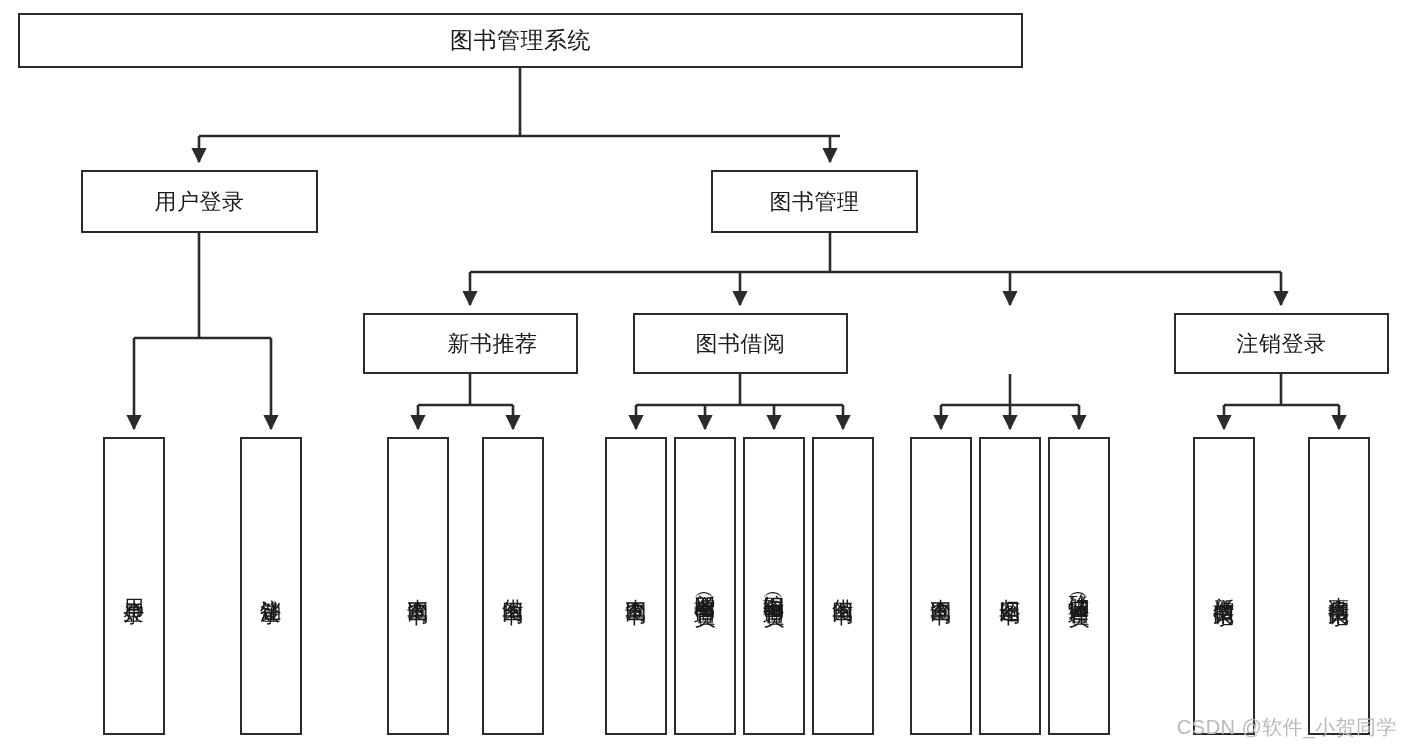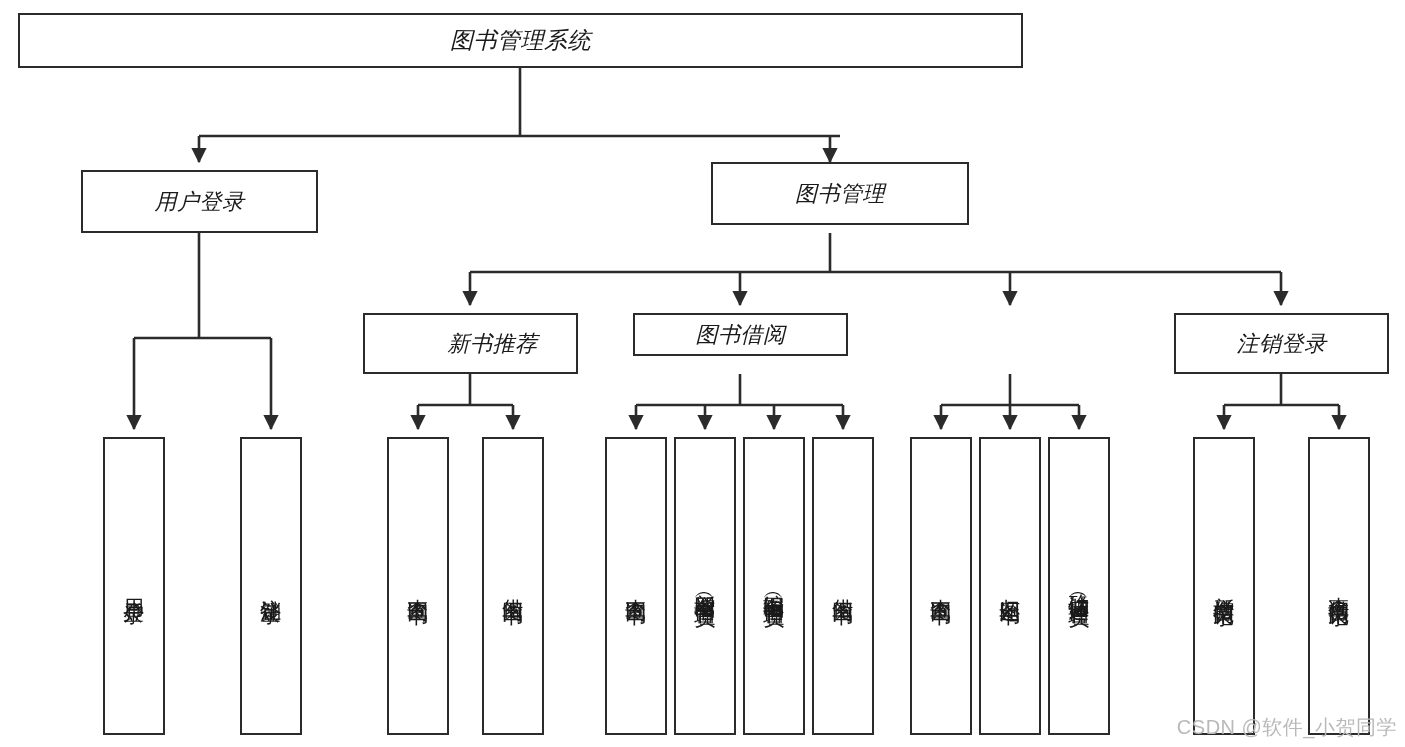--- a/index.html
+++ b/index.html
@@ -40,21 +40,20 @@
   .node .node-label {
     display: block;
     text-align: center;
     line-height: 1.18;
     letter-spacing: 0.5px;
   }
   
   .node.horiz .node-label {
     font-size: 22px;
     writing-mode: horizontal-tb;
-    font-style: italic;
   }
   .node.root .node-label {
     font-size: 23px;
   }
   
   .node.vert {
     align-items: center;
     justify-content: center;
   }
   .node.vert .node-label {
@@ -131,28 +130,28 @@
     </g>
   </svg>
 
   <div class="node horiz root" style="left:18px; top:13px; width:1005px; height:55px;">
     <span class="node-label">图书管理系统</span>
   </div>
 
   <div class="node horiz" style="left:81px; top:170px; width:237px; height:63px;">
     <span class="node-label">用户登录</span>
   </div>
-  <div class="node horiz" style="left:711px; top:162px; width:258px; height:63px;">
+  <div class="node horiz" style="left:711px; top:170px; width:207px; height:63px;">
     <span class="node-label">图书管理</span>
   </div>
 
   <div class="node horiz" style="left:363px; top:313px; width:215px; height:61px;padding-left:44px;">
     <span class="node-label">新书推荐</span>
   </div>
-  <div class="node horiz" style="left:633px; top:313px; width:215px; height:43px;">
+  <div class="node horiz" style="left:633px; top:313px; width:215px; height:61px;">
     <span class="node-label">图书借阅</span>
   </div>
   <div class="node horiz" style="left:1174px; top:313px; width:215px; height:61px;">
     <span class="node-label">注销登录</span>
   </div>
 
   <div class="node vert" style="left:103px; top:437px; width:62px; height:298px;">
     <span class="node-label">用户登录</span>
   </div>
   <div class="node vert" style="left:240px; top:437px; width:62px; height:298px;">

